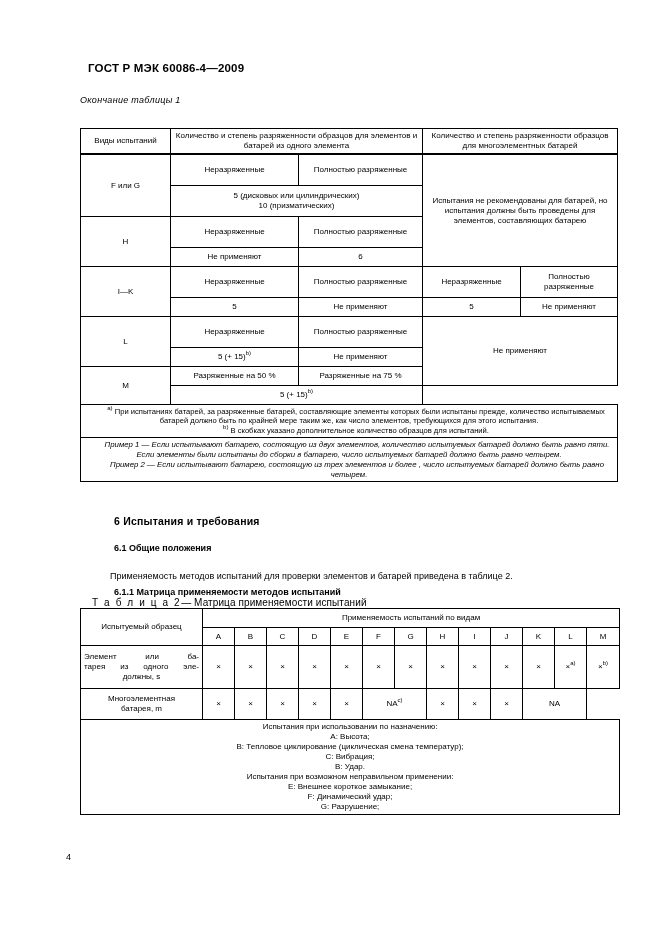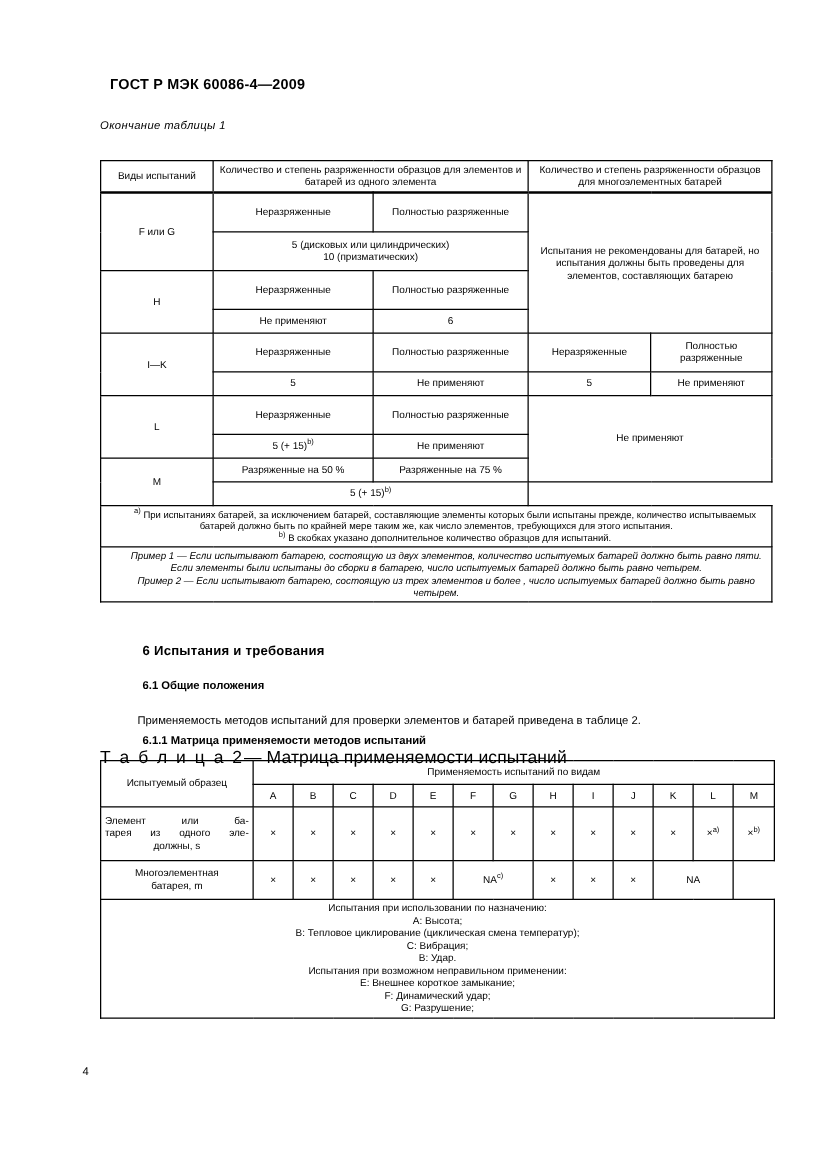--- a/index.html
+++ b/index.html
@@ -62,22 +62,22 @@
   
   .h-sec {
     position:absolute; left:114px; top:515px;
     font-size:10.5px; font-weight:bold; letter-spacing:0.2px;
   }
   .h-sub1 { position:absolute; left:114px; top:543px; font-size:9px; font-weight:bold; }
   .h-sub2 { position:absolute; left:114px; top:587px; font-size:9px; font-weight:bold; }
   .body-par { position:absolute; left:110px; top:571px; font-size:9px; width:520px; }
 
   .tbl-caption-2 {
-    position:absolute; left:80px; top:597px;
-    font-size:14px; letter-spacing:0.1px;
+    position:absolute; left:92px; top:597px;
+    font-size:10px; letter-spacing:0.1px;
   }
   .sp-caption { letter-spacing:1.6px; }
 
   
   #table2-wrap { position:absolute; left:80px; top:608px; width:537px; }
   #table2 { width:537px; }
   #table2 td { height:13px; font-size:8px; }
   .t2-spec { text-align:center; padding:2px 10px; line-height:1.45; }
   .t2-spec .justline { text-align:justify; text-align-last:justify; }
   .t2-foot {
@@ -166,21 +166,21 @@
           <td rowspan="2">M</td>
           <td>Разряженные на 50 %</td>
           <td>Разряженные на 75 %</td>
         </tr>
         <tr>
           <td colspan="2"><span>5 (+ 15)</span><sup>b)</sup></td>
         </tr>
 
         <tr>
           <td colspan="5" class="t1-note">
-            <p><sup>a)</sup> <span>При испытаниях батарей, за исключением батарей, составляющие элементы которых были испытаны прежде, количество испытываемых батарей должно быть по крайней мере таким же, как число элементов, требующихся для этого испытания.</span></p>
+            <p><sup>a)</sup> <span>При испытаниях батарей, за разряженные батарей, составляющие элементы которых были испытаны прежде, количество испытываемых батарей должно быть по крайней мере таким же, как число элементов, требующихся для этого испытания.</span></p>
             <p><sup>b)</sup> <span>В скобках указано дополнительное количество образцов для испытаний.</span></p>
           </td>
         </tr>
 
         <tr>
           <td colspan="5" class="t1-example nb-top">
             <p>Пример 1 — Если испытывают батарею, состоящую из двух элементов, количество испытуемых батарей должно быть равно пяти. Если элементы были испытаны до сборки в батарею, число испытуемых батарей должно быть равно четырем.</p>
             <p>Пример 2 — Если испытывают батарею, состоящую из трех элементов и более , число испытуемых батарей должно быть равно четырем.</p>
           </td>
         </tr>

